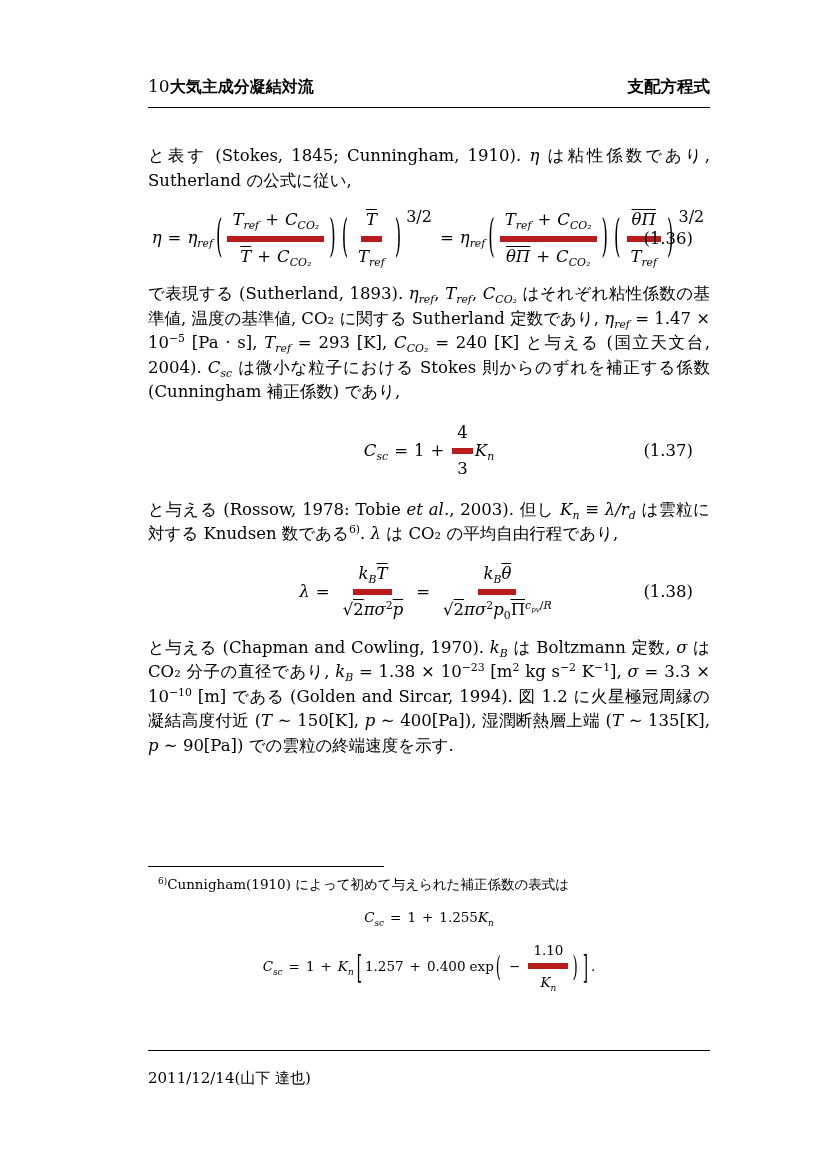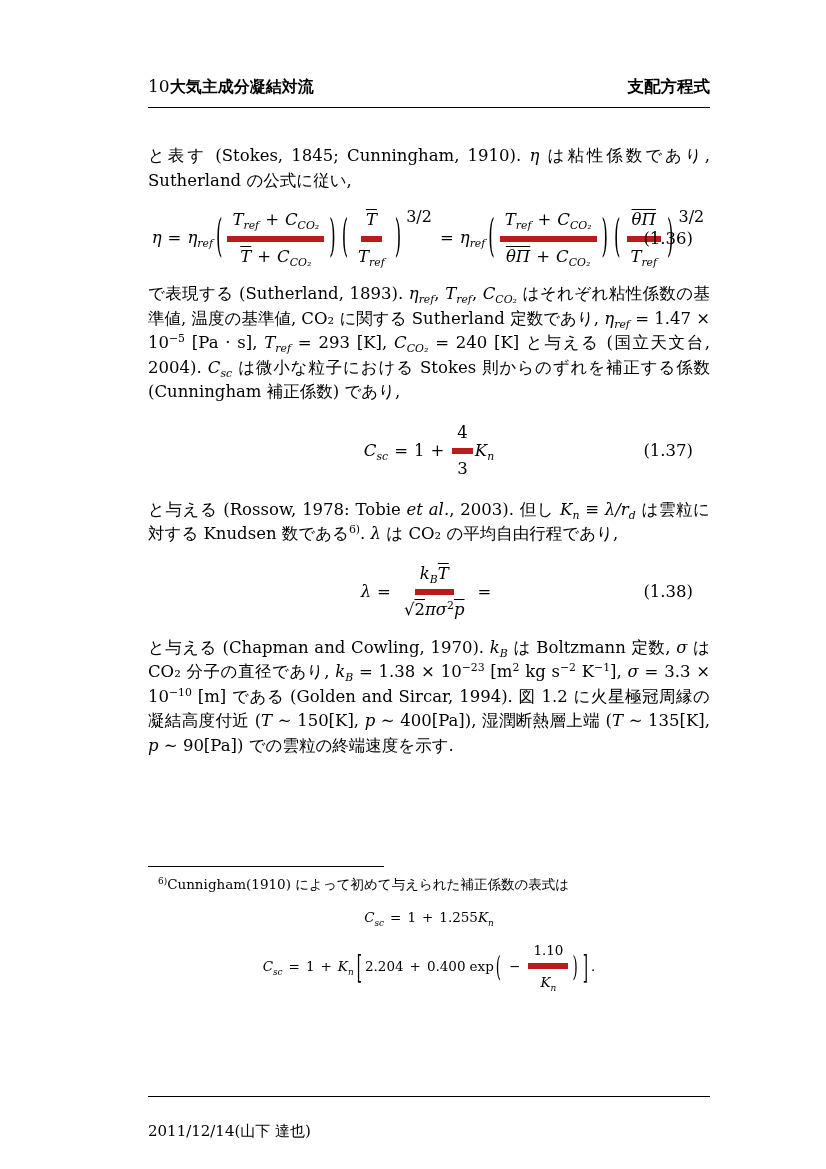--- a/index.html
+++ b/index.html
@@ -41,21 +41,21 @@
   .exp-rm{margin-left:4px;font-style:normal;}
 
   
   .footnote{top:866px;font-size:13.5px;line-height:20px;text-align:justify;}
   .fn-rule{width:236px;border-top:1px solid #000;margin-bottom:7px;}
   .fn-par{margin:0;text-indent:10px;}
   .fn-par2{margin:0;}
   .fn-eq{position:relative;display:flex;justify-content:center;align-items:center;margin:13px 0;}
 
   
-  .page-footer{top:1096px;border-top:1px solid #000;padding-top:25px;font-size:15px;}
+  .page-footer{top:1050px;border-top:1px solid #000;padding-top:18px;font-size:15px;}
 </style>
 </head>
 <body>
 
 <div class="content-col page-header">
   <span class="page-number">10</span>
   <span class="header-title-left">大気主成分凝結対流</span>
   <span class="header-title-right">支配方程式</span>
 </div>
 
@@ -121,20 +121,24 @@
 
   <div class="eq eq-sp1">
     <span class="eq-body">
       <span class="atom"><span class="m">λ</span></span>
       <span class="op">=</span>
       <span class="frac">
         <span class="fnum"><span class="m">k</span><sub class="m">B</sub><span class="m ol">T</span></span>
         <span class="fden"><span>√</span><span class="ol">2</span><span class="m">π</span><span class="m">σ</span><sup>2</sup><span class="m ol">p</span></span>
       </span>
       <span class="op">=</span>
+      <span class="frac">
+        <span class="fnum"><span class="m">k</span><sub class="m">B</sub><span class="m ol">θ</span></span>
+        <span class="fden"><span>√</span><span class="ol">2</span><span class="m">π</span><span class="m">σ</span><sup>2</sup><span class="m">p</span><sub>0</sub><span class="ol">Π</span><sup><span class="m">c</span><sub class="m">pv</sub><span>/</span><span class="m">R</span></sup></span>
+      </span>
     </span>
     <span class="eq-num">(1.38)</span>
   </div>
 
   <p class="body-par"><span>と与える (Chapman and Cowling, 1970). </span><span class="m">k</span><sub class="m">B</sub><span> は Boltzmann 定数, </span><span class="m">σ</span><span> は CO₂ 分子の直径であり, </span><span class="m">k</span><sub class="m">B</sub><span> = 1.38 × 10</span><sup>−23</sup><span> [m</span><sup>2</sup><span> kg s</span><sup>−2</sup><span> K</span><sup>−1</sup><span>], </span><span class="m">σ</span><span> = 3.3 × 10</span><sup>−10</sup><span> [m] である (Golden and Sircar, 1994). 図 1.2 に火星極冠周縁の凝結高度付近 (</span><span class="m">T</span><span> ∼ 150[K], </span><span class="m">p</span><span> ∼ 400[Pa]), 湿潤断熱層上端 (</span><span class="m">T</span><span> ∼ 135[K], </span><span class="m">p</span><span> ∼ 90[Pa]) での雲粒の終端速度を示す.</span></p>
 </div>
 
 <div class="content-col footnote">
   <div class="fn-rule"></div>
   <p class="fn-par"><sup>6)</sup><span>Cunnigham(1910) によって初めて与えられた補正係数の表式は</span></p>
@@ -151,21 +155,21 @@
 
 
   <div class="fn-eq">
     <span class="eq-body">
       <span class="atom"><span class="m">C</span><sub class="m">sc</sub></span>
       <span class="op">=</span>
       <span class="atom">1</span>
       <span class="op">+</span>
       <span class="atom"><span class="m">K</span><sub class="m">n</sub></span>
       <span class="bigb">[</span>
-      <span class="atom">2.204</span>
+      <span class="atom">1.257</span>
       <span class="op">+</span>
       <span class="atom"><span>0.400</span><span class="exp-rm">exp</span></span>
       <span class="bigp2">(</span>
       <span class="op">−</span>
       <span class="frac">
         <span class="fnum">1.10</span>
         <span class="fden"><span class="m">K</span><sub class="m">n</sub></span>
       </span>
       <span class="bigp2">)</span>
       <span class="bigb">]</span>

